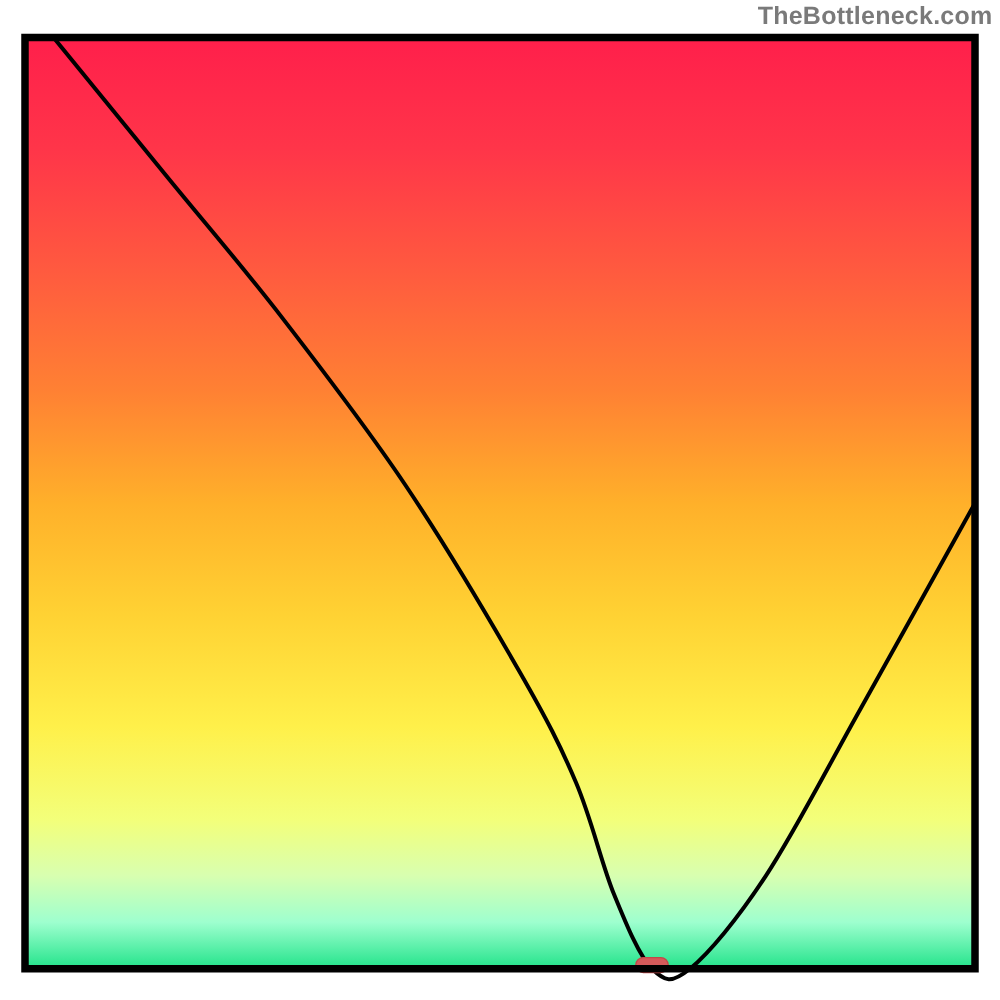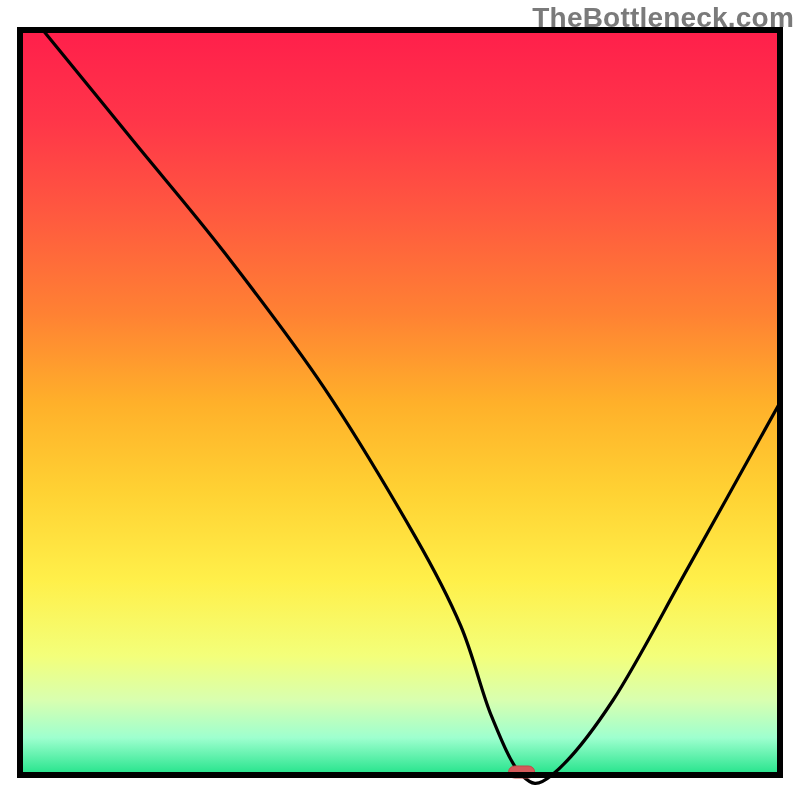--- a/index.html
+++ b/index.html
@@ -13,21 +13,21 @@
   }
   .stage {
     position: relative;
     width: 800px;
     height: 800px;
   }
   .watermark {
     position: absolute;
     top: 2px;
     right: 6px;
-    font-size: 28px;
+    font-size: 20px;
     font-weight: 600;
     color: #7a7a7a;
     letter-spacing: 0.2px;
   }
   svg { display: block; }
 </style>
 </head>
 <body>
 
 <div class="stage">

